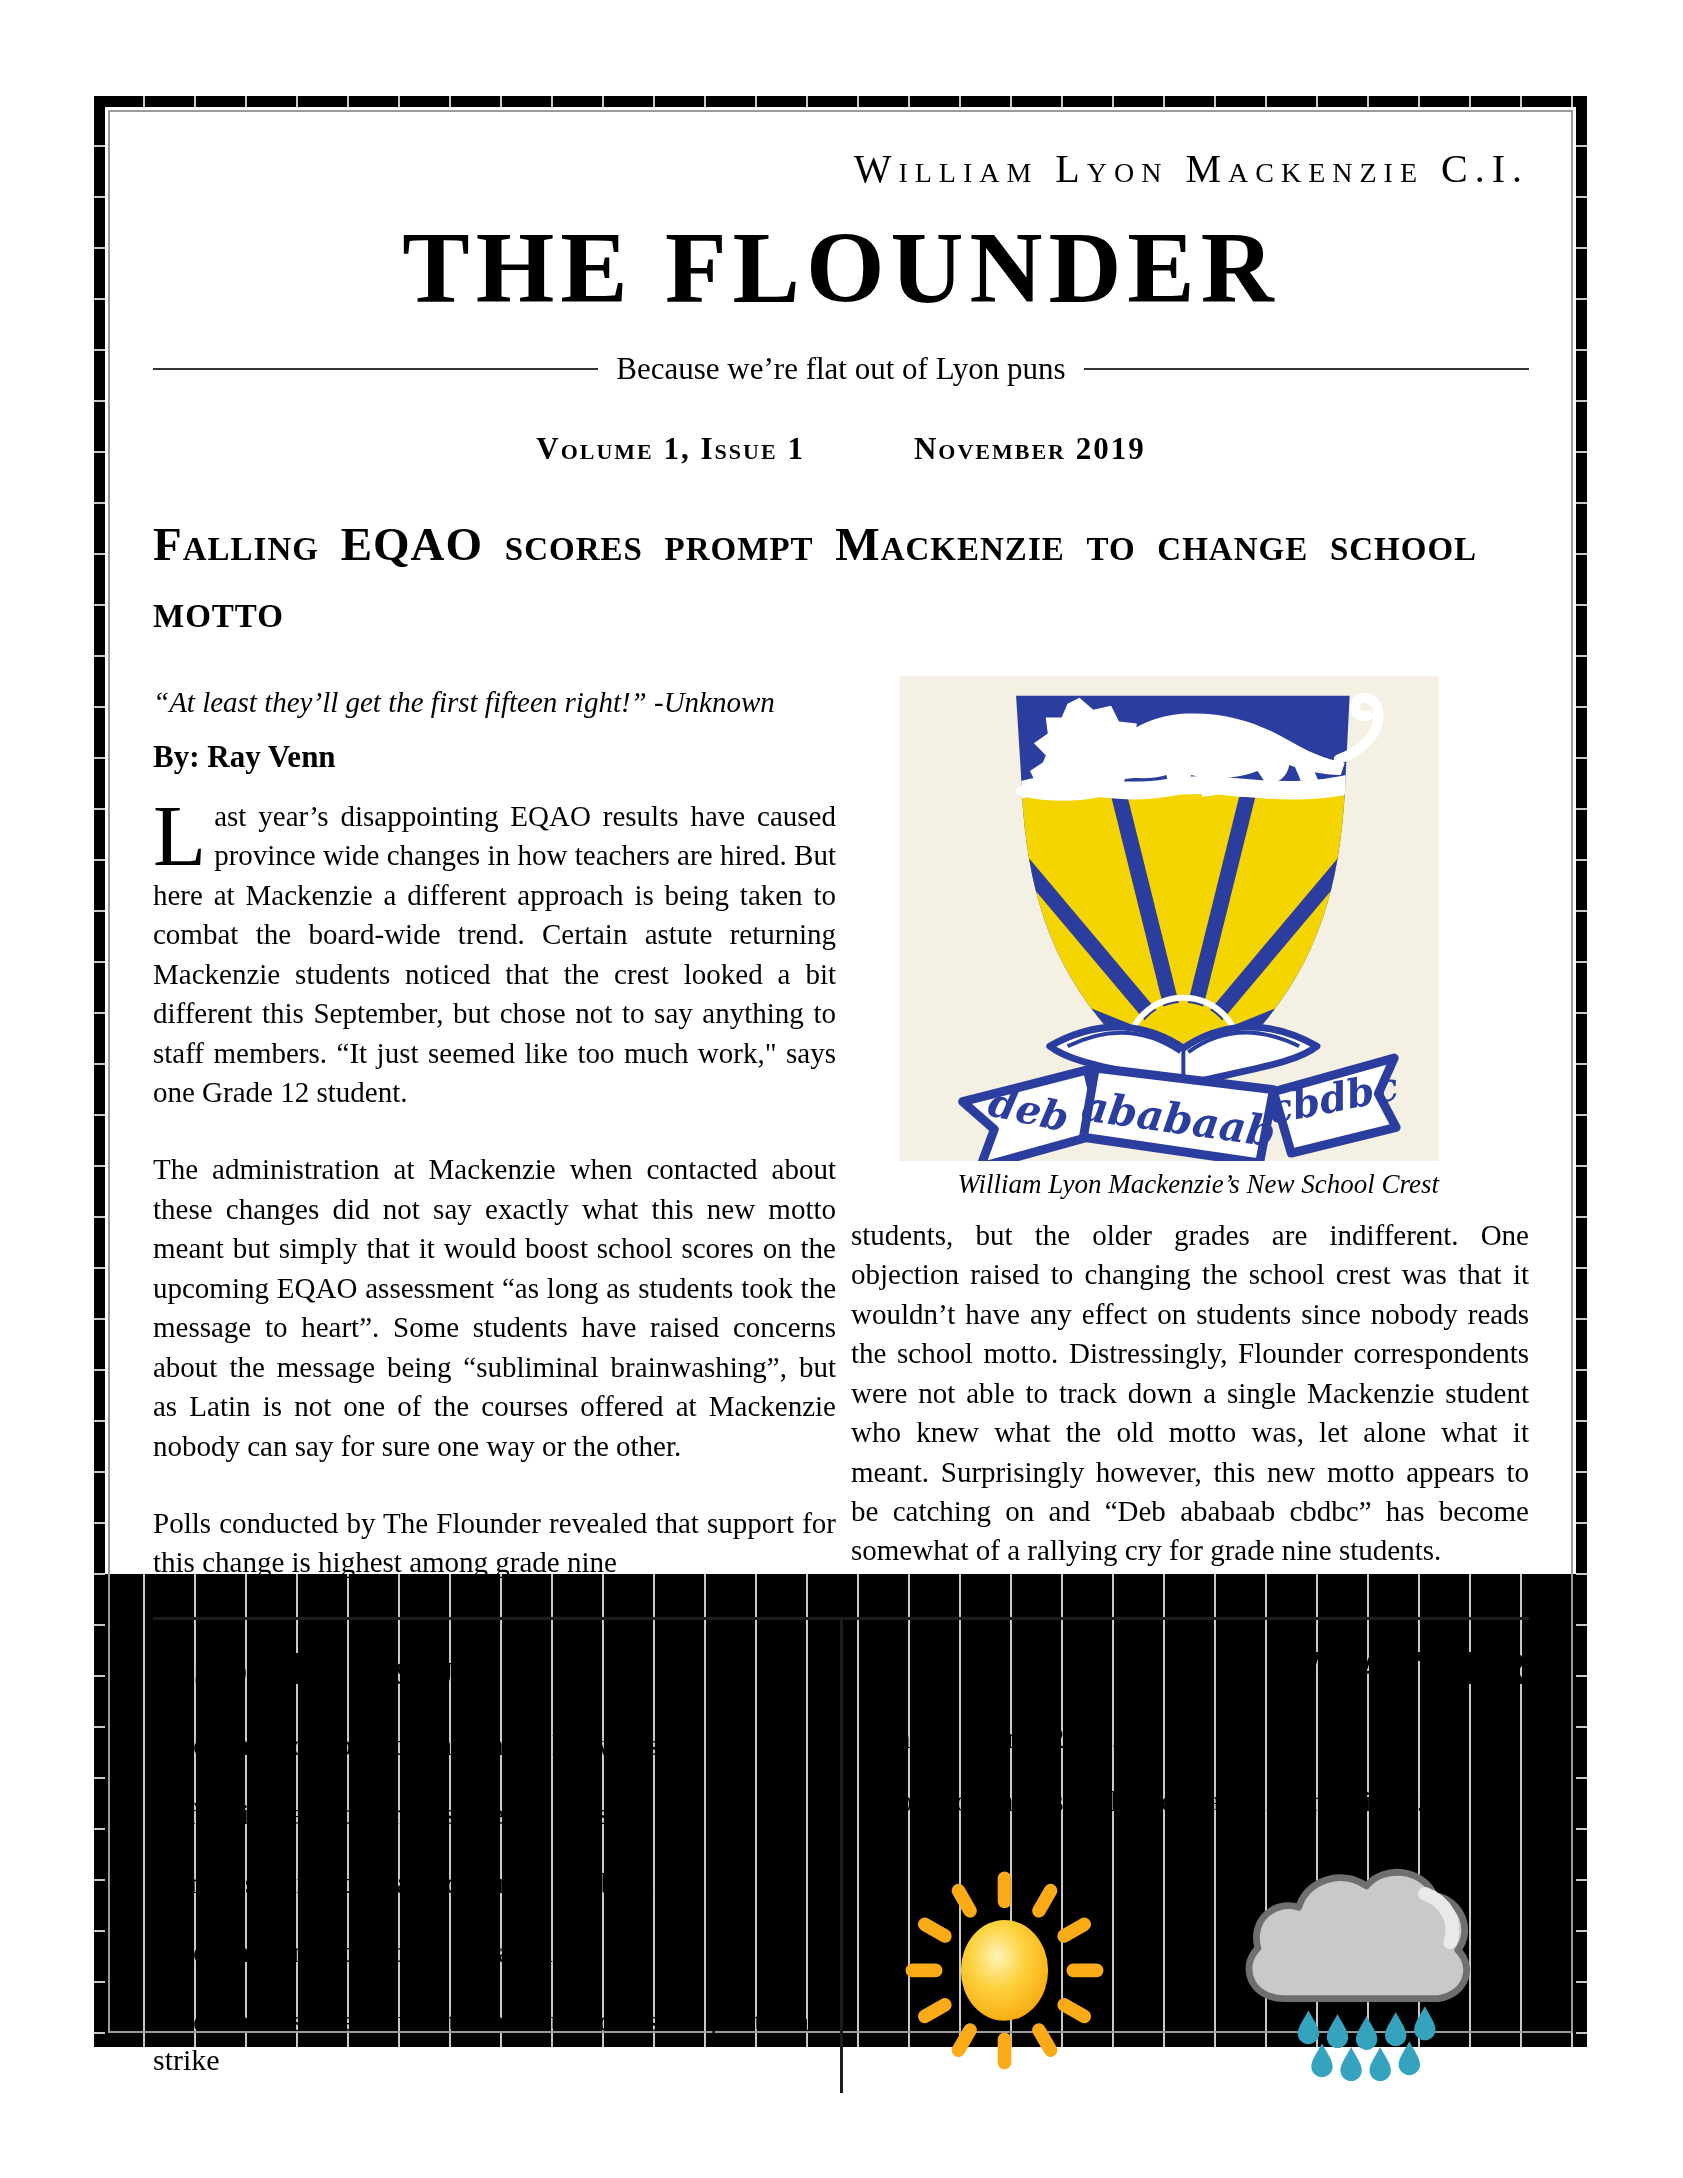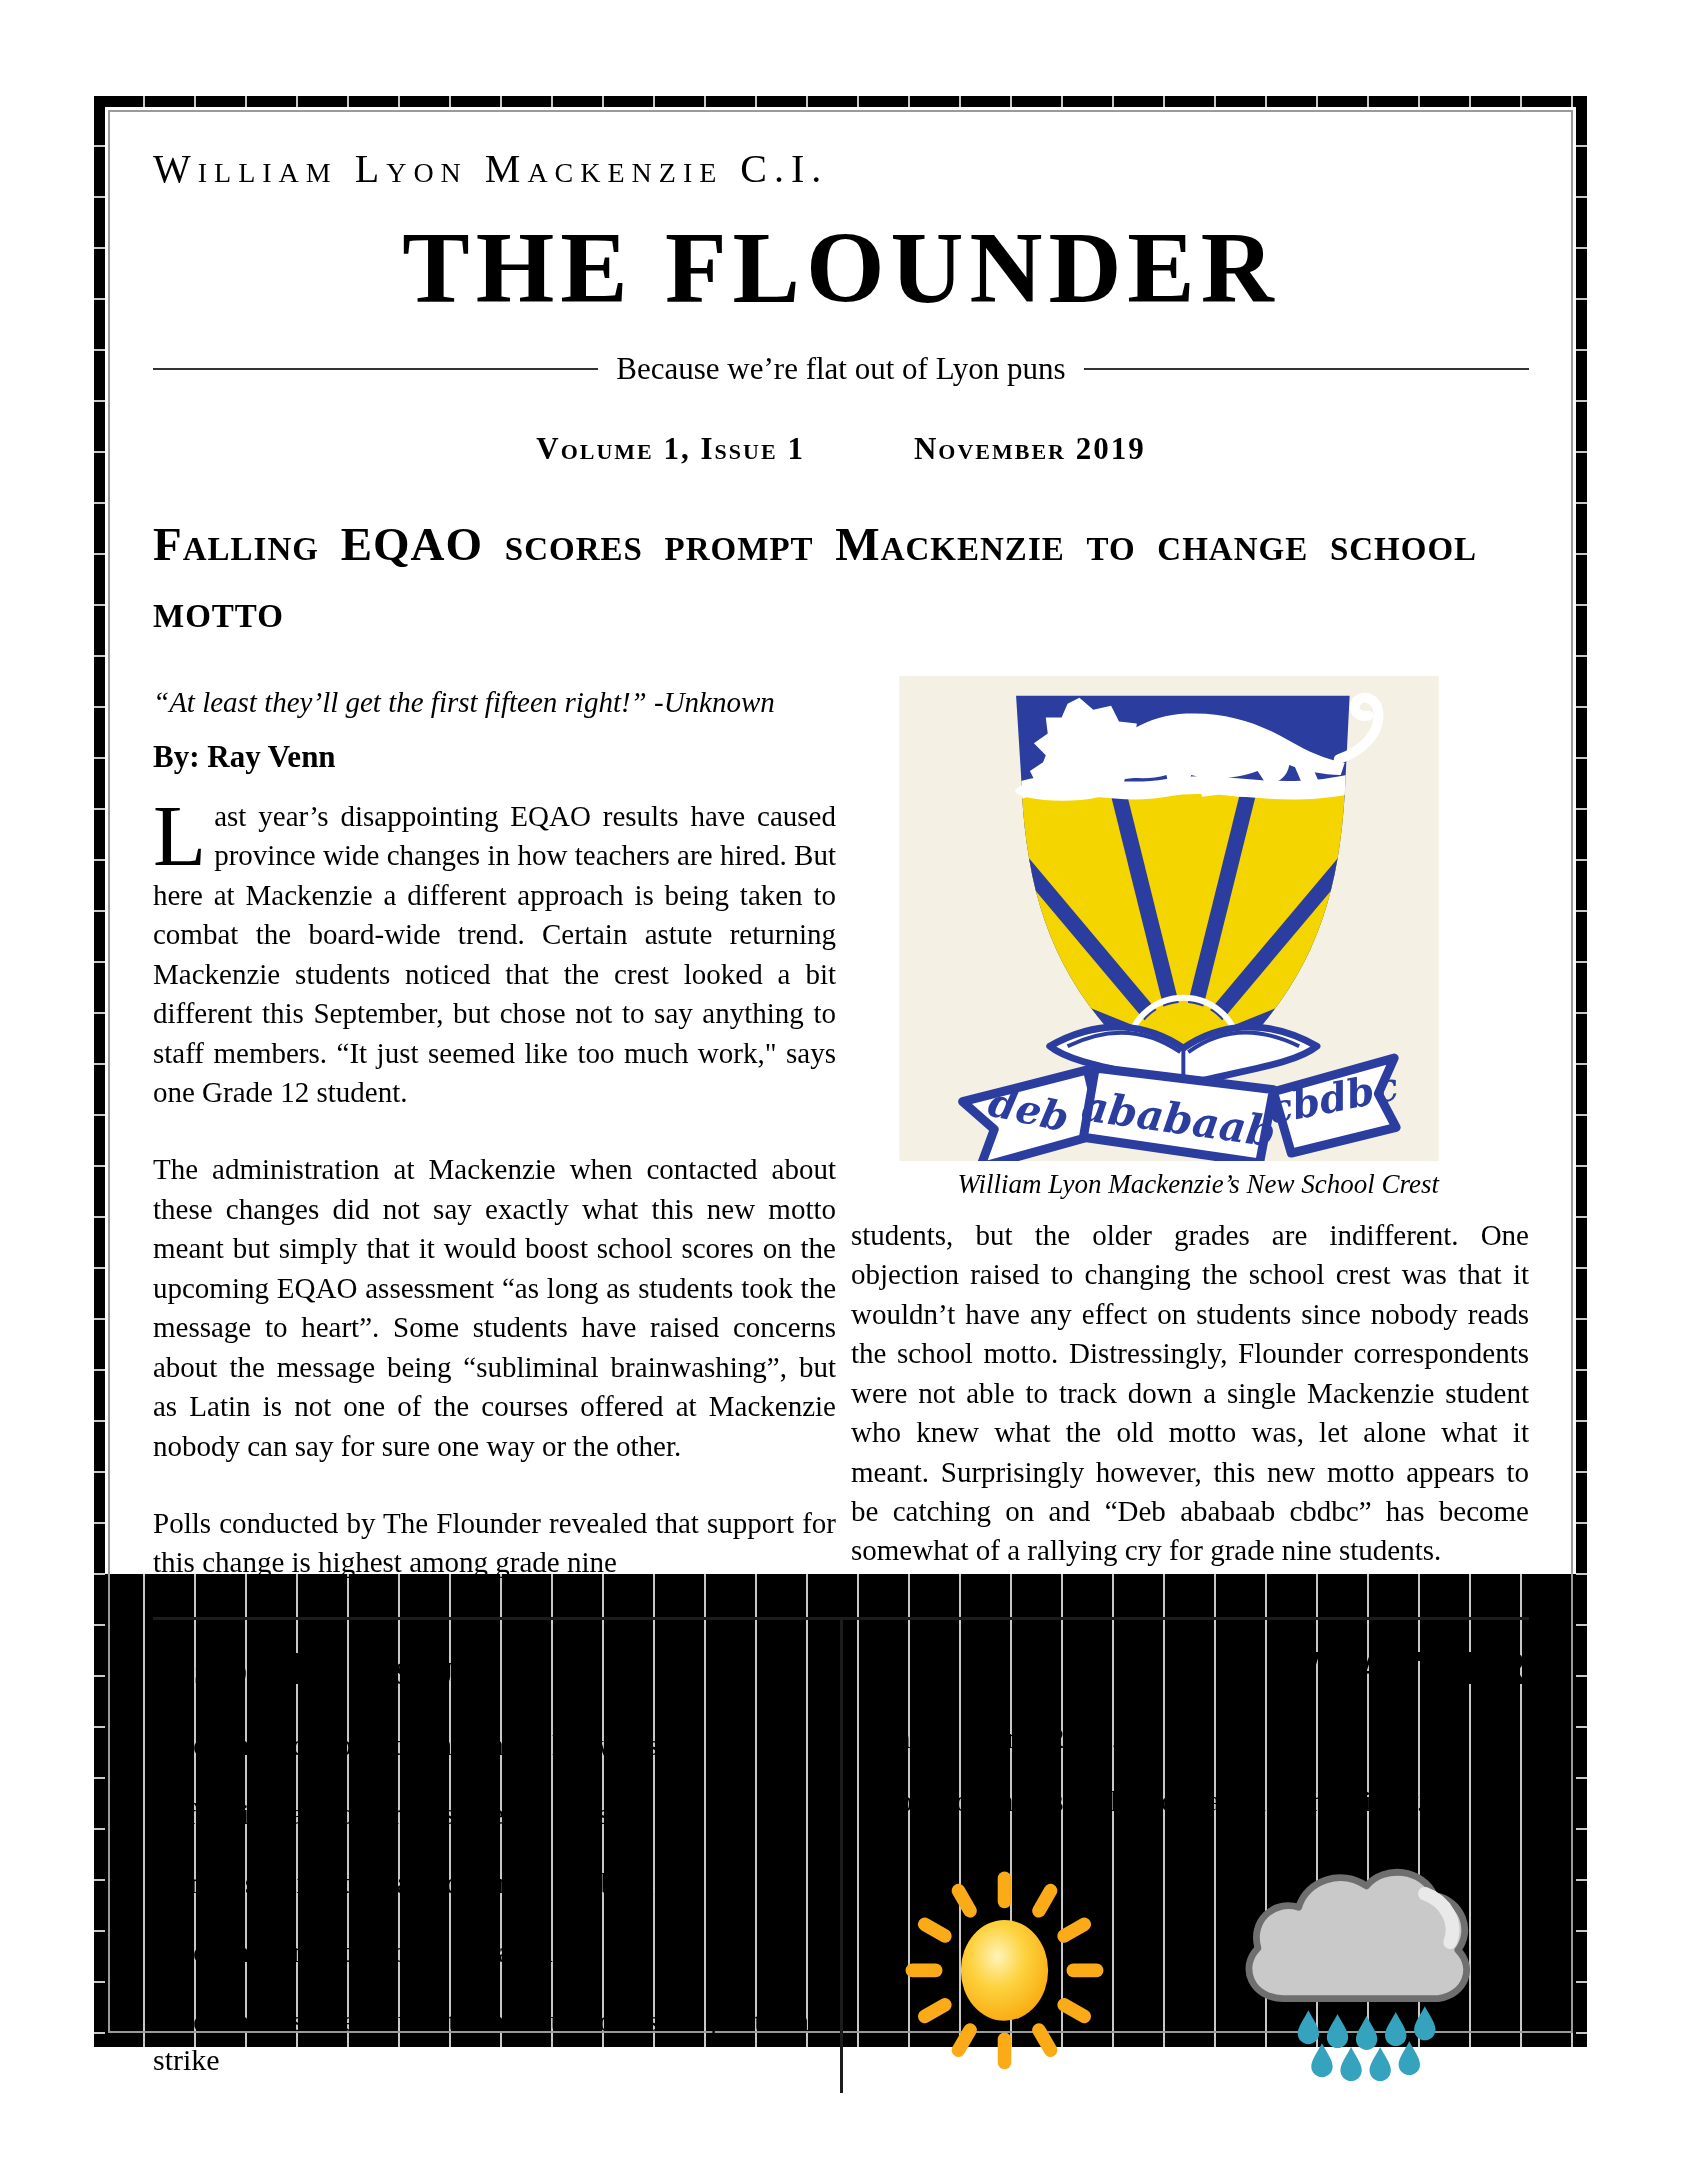--- a/index.html
+++ b/index.html
@@ -13,21 +13,21 @@
   .bar.top    { left:0; top:0; right:0; height:11px; }
   .bar.bottom { left:0; bottom:0; right:0; height:11px; }
   .bar.left, .bar.right { top:0; bottom:0; width:11px;
     background:repeating-linear-gradient(180deg,#000 0 49px,#c8c8c8 49px 51px); }
   .bar.left { left:0; } .bar.right { right:0; }
   .innerline { position:absolute; inset:14px; border:2px solid #9a9a9a; }
 
   .content { position:absolute; left:153px; top:145px; width:1376px; }
 
   
-  .school { text-align:left; font-variant:small-caps; font-size:40px; letter-spacing:7px; }
+  .school { text-align:right; font-variant:small-caps; font-size:40px; letter-spacing:7px; }
   .title  { text-align:center; font-size:101px; font-weight:bold; letter-spacing:6px; margin-top:26px; line-height:1; }
   .tagline-row { display:flex; align-items:center; margin-top:32px; }
   .tagline-row .rule { flex:1; height:0; border-top:2px solid #333; }
   .tagline-text { padding:0 18px; font-size:31px; white-space:nowrap; }
   .volume-row { display:flex; justify-content:center; gap:109px; margin-top:44px;
     font-weight:bold; font-variant:small-caps; font-size:31px; letter-spacing:2px; }
 
   
   .headline { margin-top:44px; font-variant:small-caps; font-weight:bold; font-size:47px;
     line-height:1.42; letter-spacing:1px; word-spacing:9px; }

